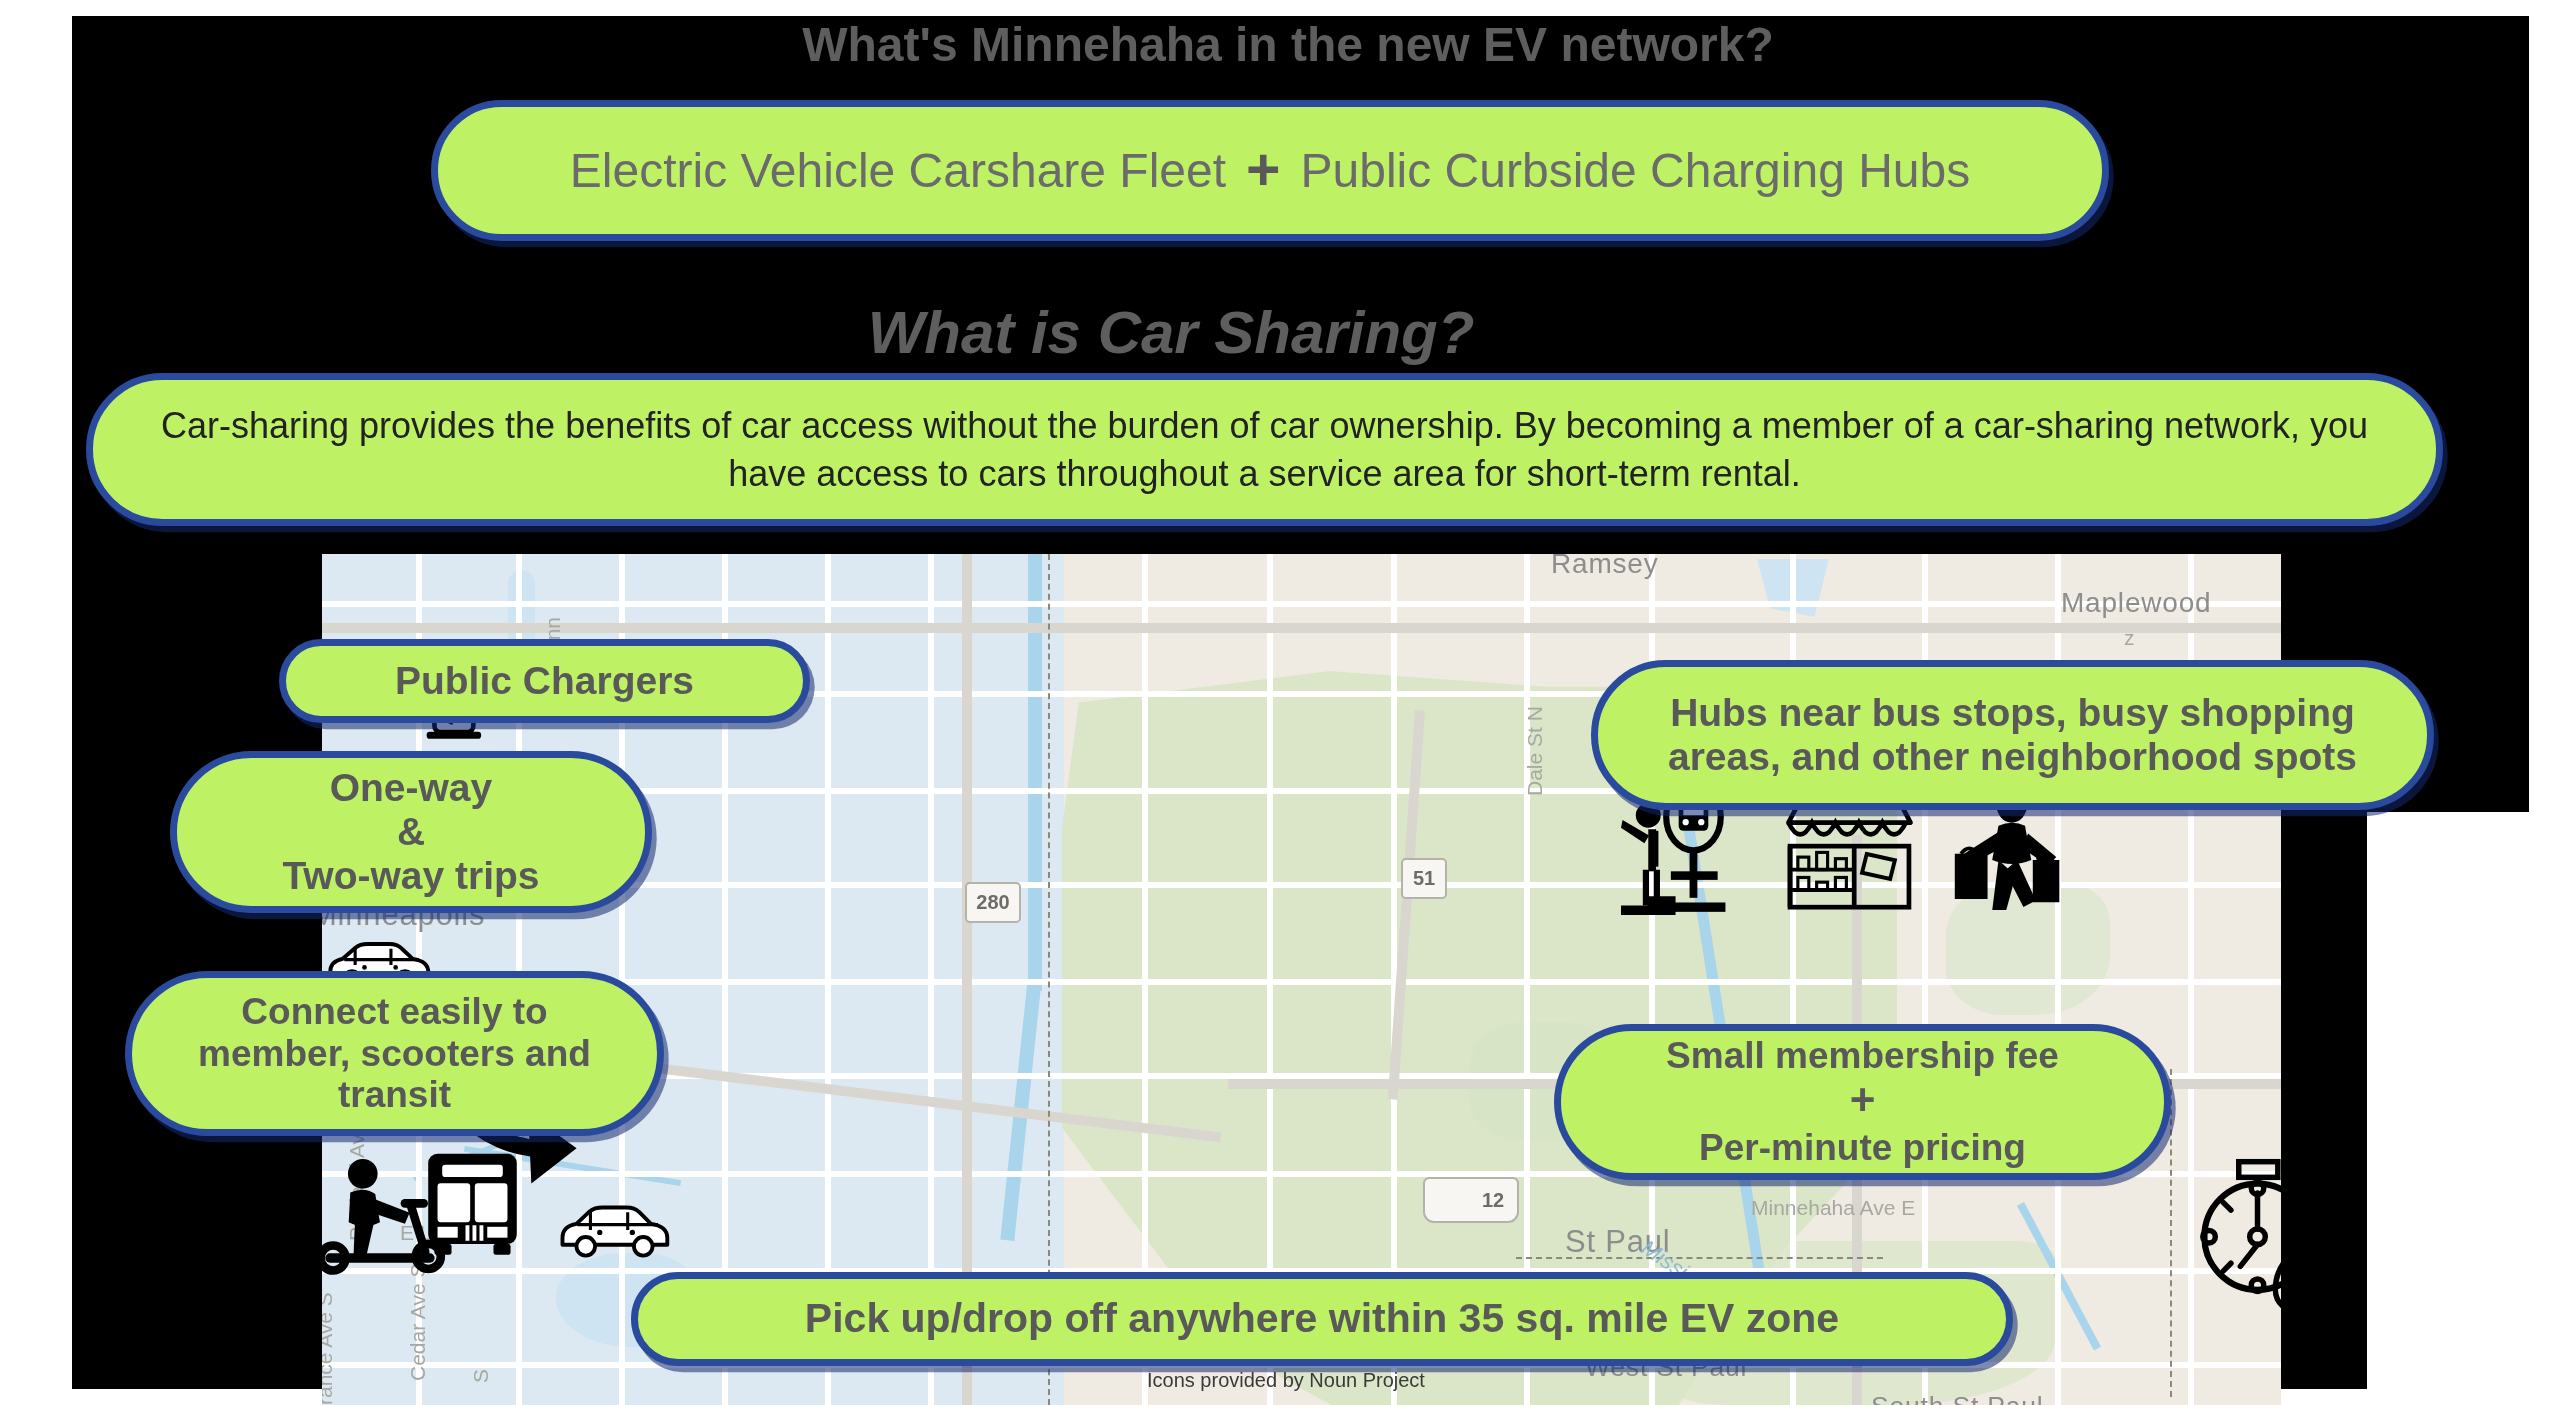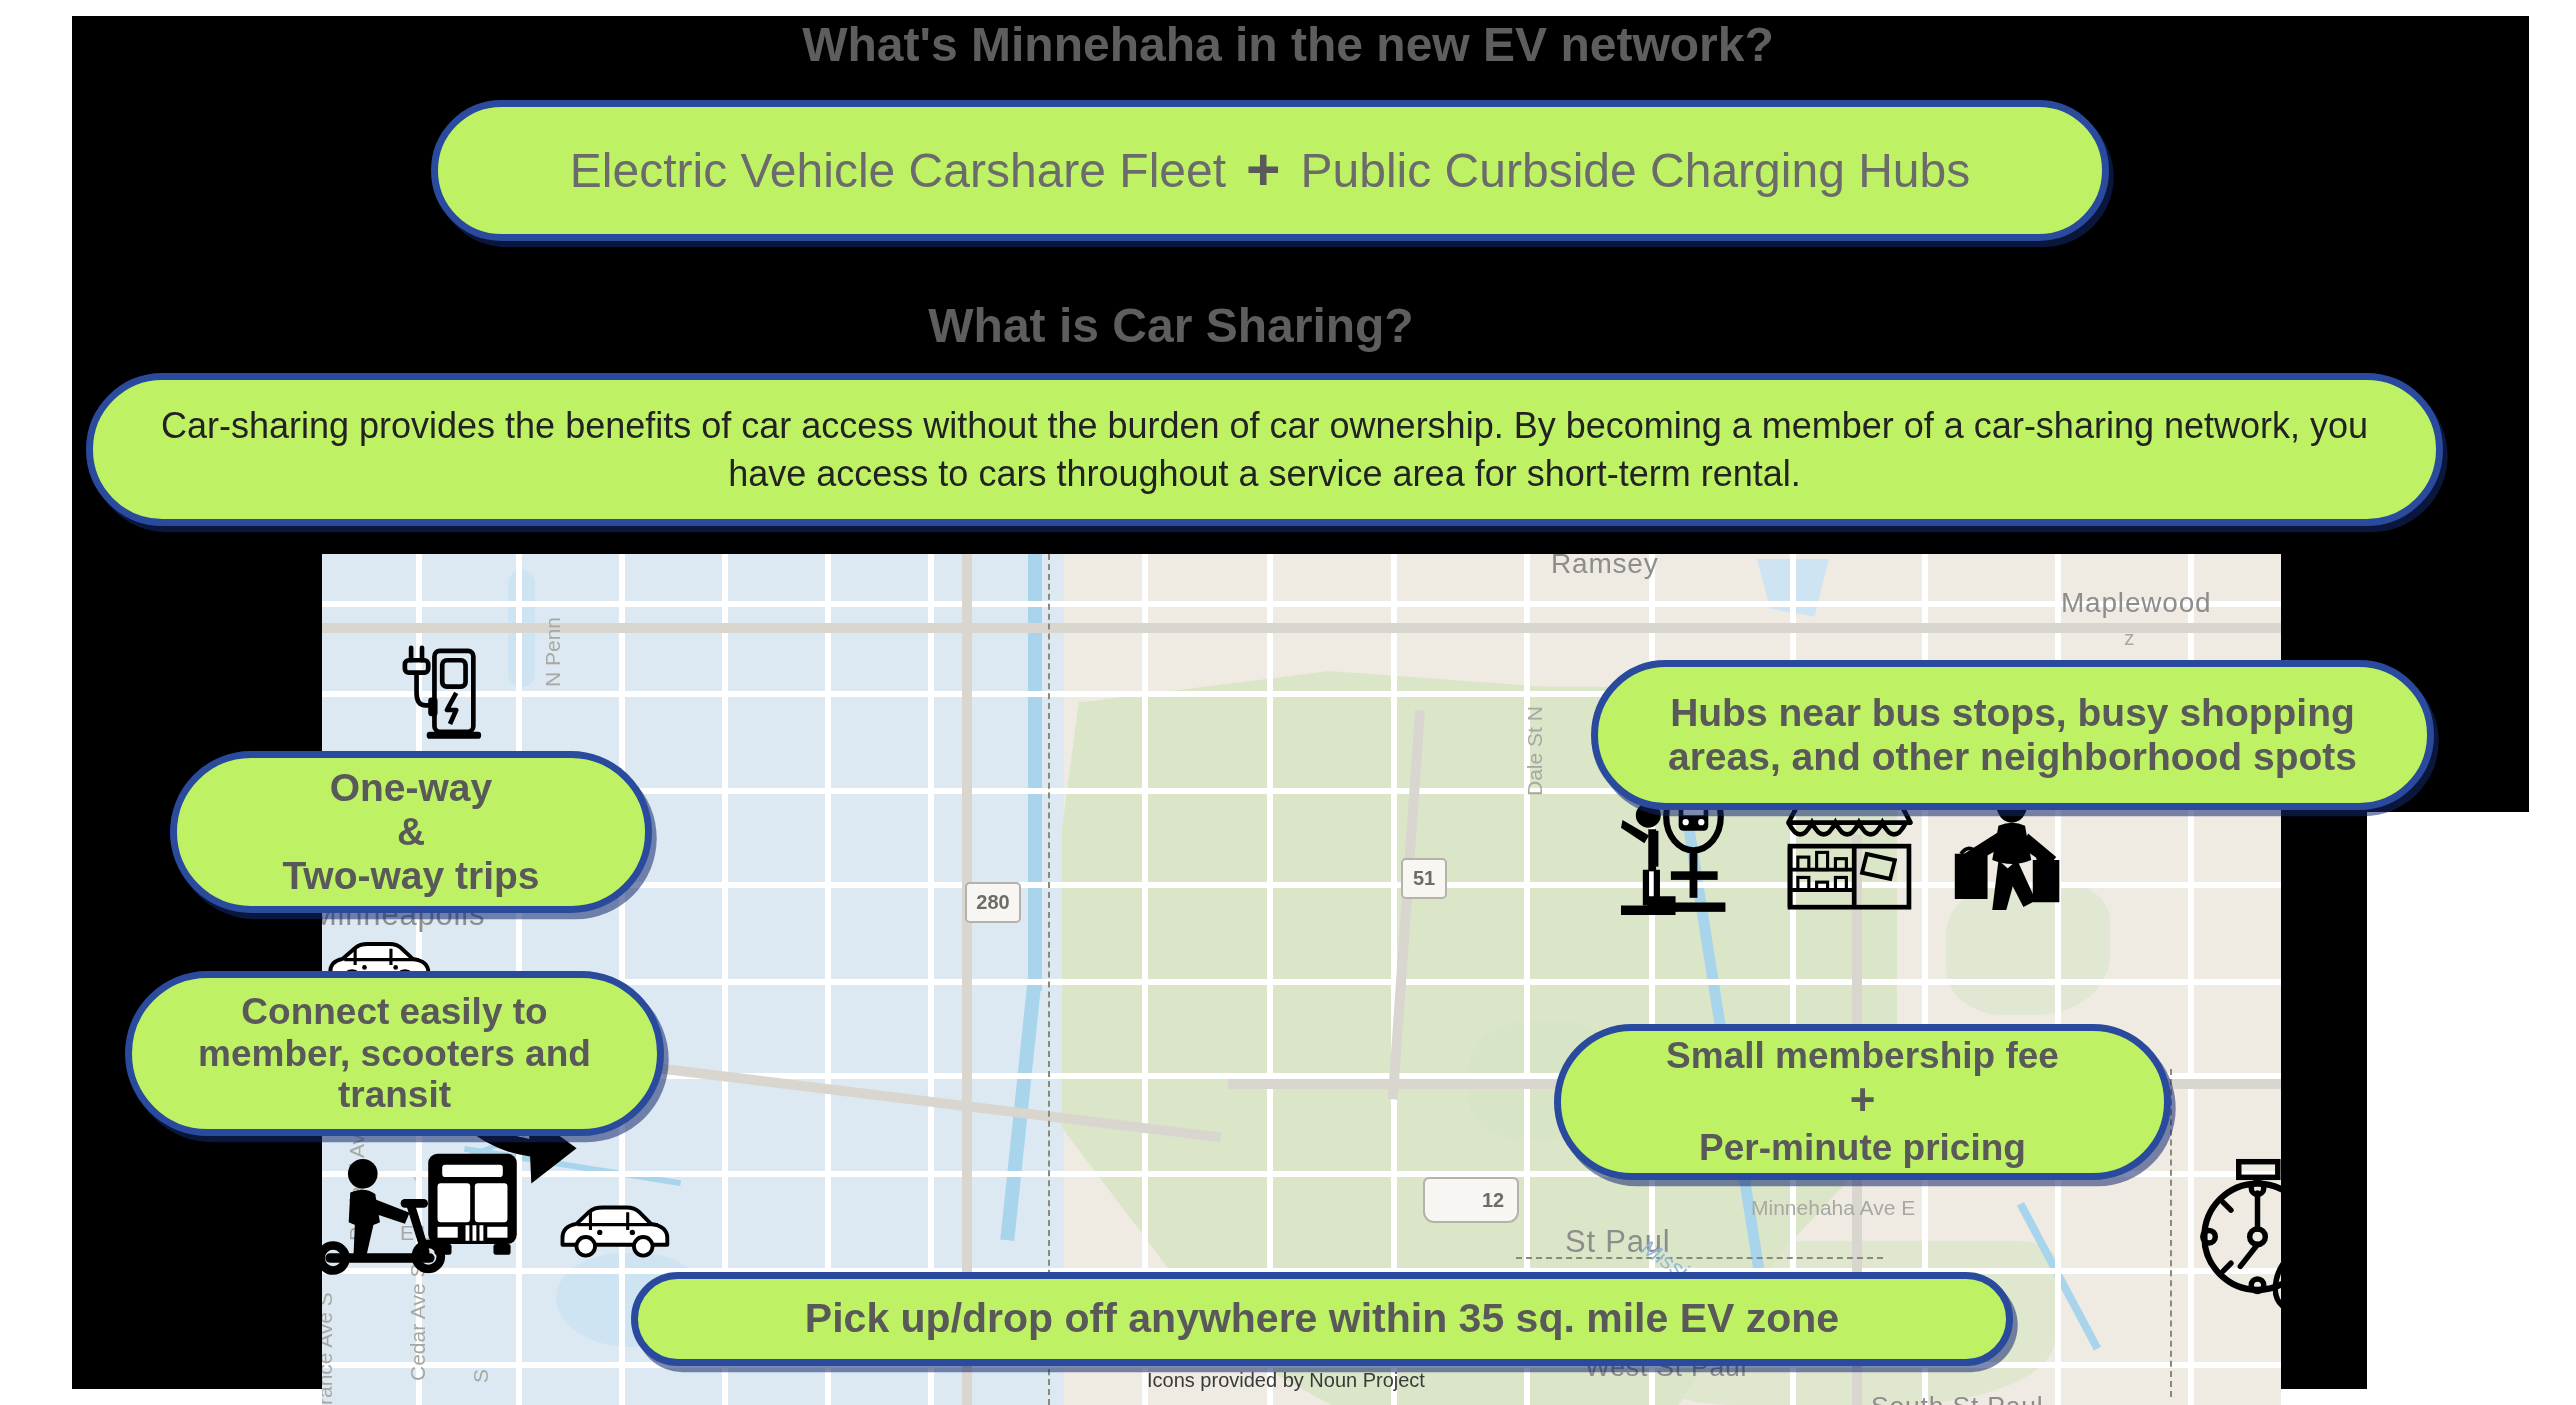--- a/index.html
+++ b/index.html
@@ -318,34 +318,37 @@
           <path d="M56 40 q-44 24 -44 62 q0 32 53 32 q53 0 53-32 q0-38 -44-62z" fill="none" stroke="#000" stroke-width="7"></path>
           <path d="M64 68 h22 q10 0 10 10 q0 10-10 10 h-12 q-10 0-10 10 q0 10 10 10 h22 M75 60 v60" fill="none" stroke="#000" stroke-width="7" stroke-linecap="round"></path>
         </svg>
       </div>
 
     </div>
   </div>
 
   <div class="heading" id="h-top" style="left:0;top:17px;width:2576px;font-size:48px;">What's Minnehaha in the new EV network?</div>
 
-  <div class="heading" id="h-mid" style="left:0;top:298px;width:2342px;font-size:48px;">What is Car Sharing?</div>
+  <div class="heading" id="h-mid" style="left:0;top:298px;width:2342px;font-size:60px;font-style:italic;">What is Car Sharing?</div>
 
   <div class="pill" id="banner">
     <div class="txt">
       <span>Electric Vehicle Carshare Fleet</span>
       <span class="plusglyph">+</span>
       <span>Public Curbside Charging Hubs</span>
     </div>
   </div>
 
   <div class="pill" id="intro">
     <div class="txt">Car-sharing provides the benefits of car access without the burden of car ownership. By becoming a member of a car-sharing network, you have access to cars throughout a service area for short-term rental.</div>
   </div>
 
+  <div class="pill" id="p-chargers">
+    <div class="txt">Public Chargers</div>
+  </div>
 
   <div class="pill" id="p-oneway">
     <div class="txt">
       <div>One-way</div>
       <div>&amp;</div>
       <div>Two-way trips</div>
     </div>
   </div>
 
   <div class="pill" id="p-connect">

